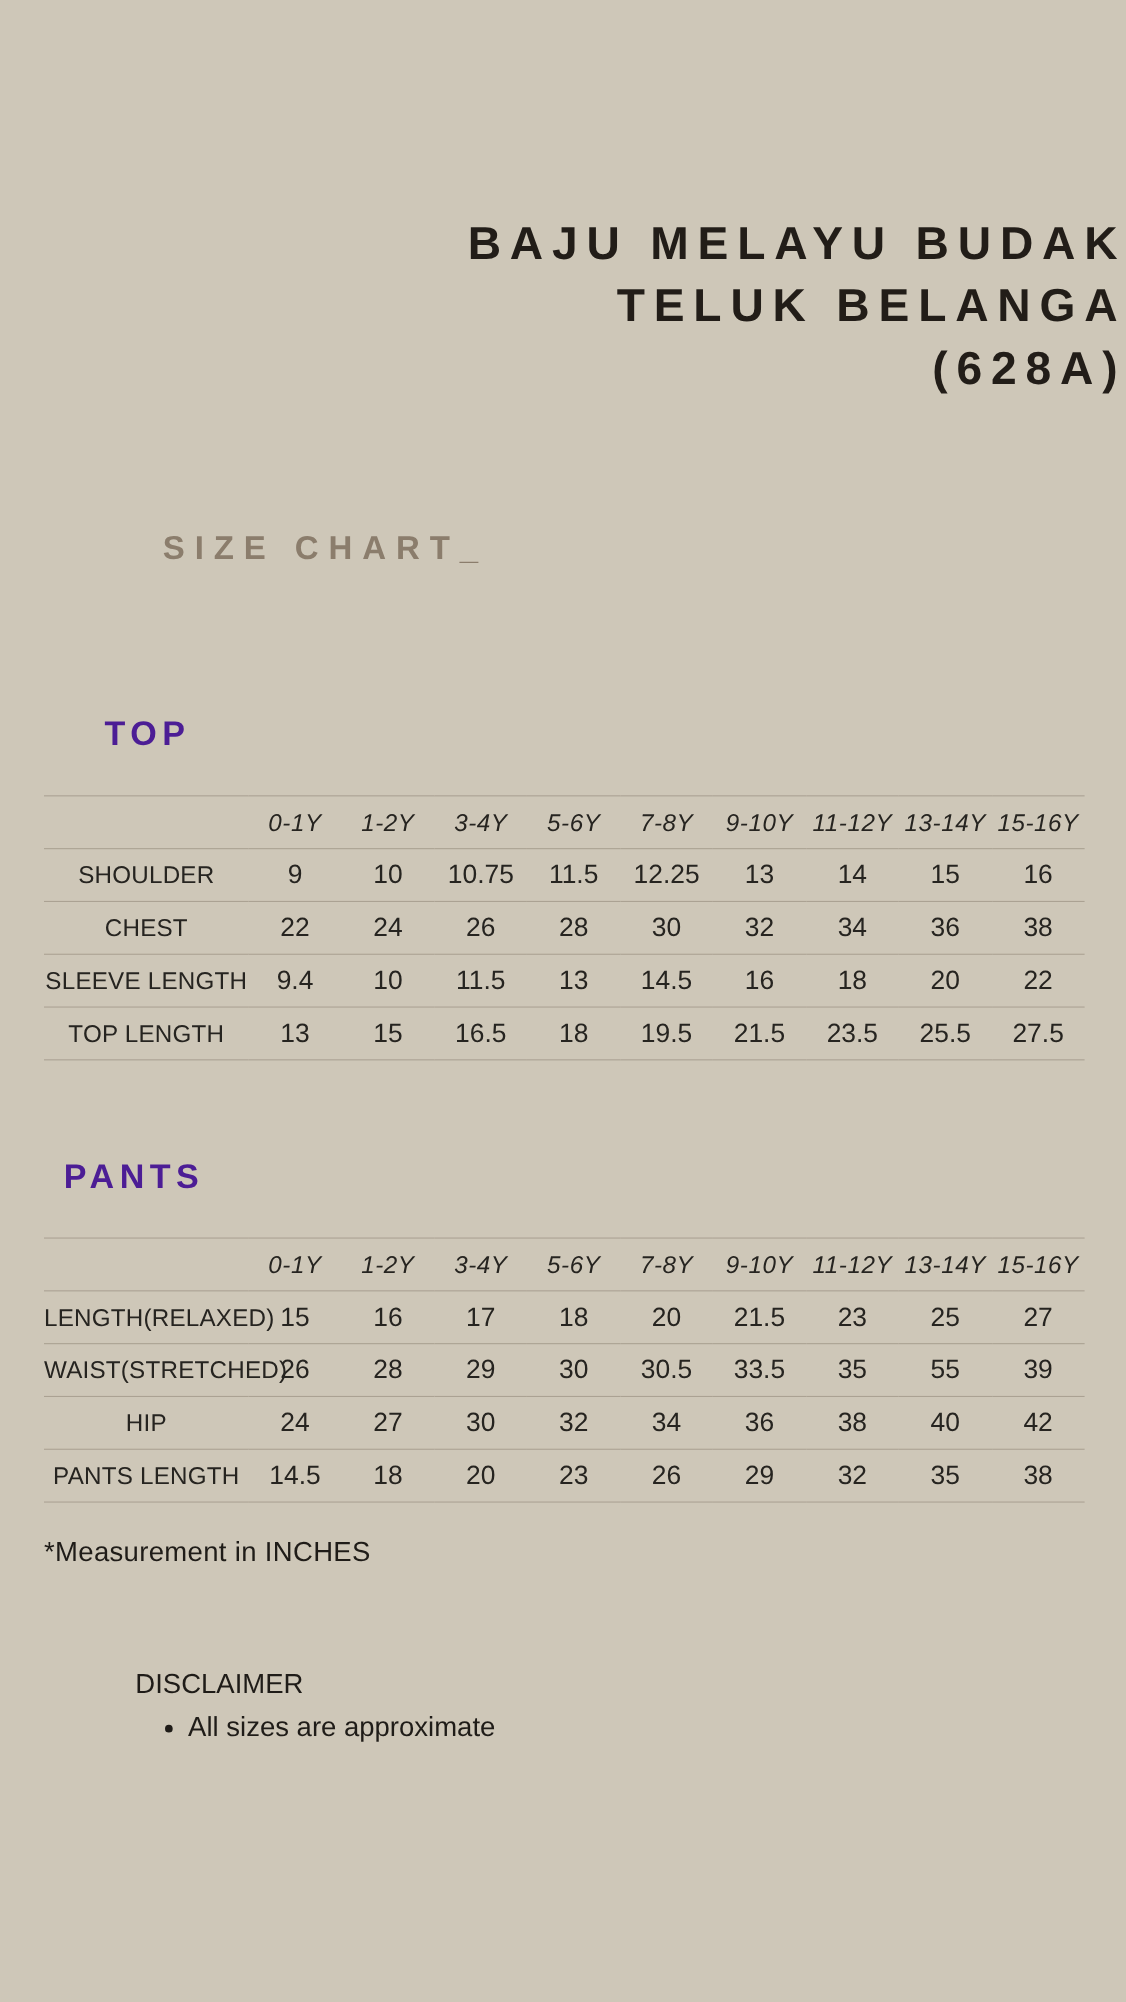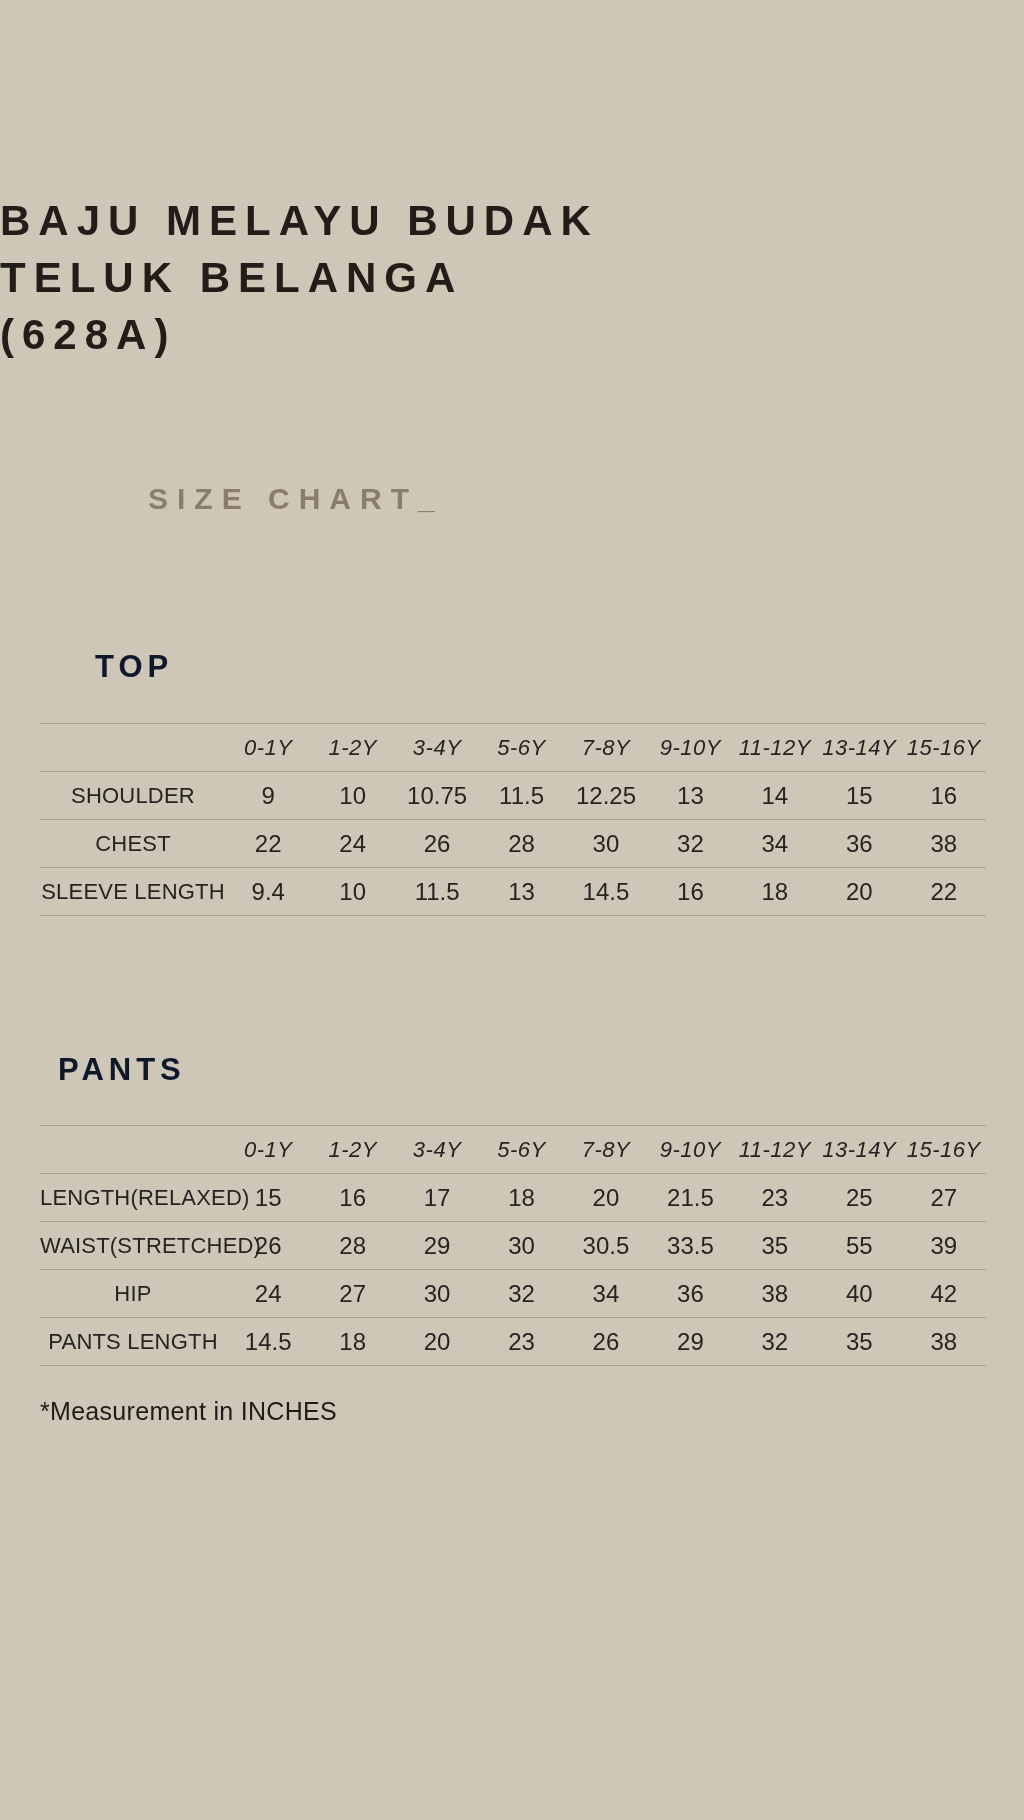--- a/index.html
+++ b/index.html
@@ -15,21 +15,21 @@
     position:relative;
     width:1024px;height:1820px;
     background:var(--bg);
     font-family:"Liberation Sans", sans-serif;
     color:var(--text);
     overflow:hidden;
     margin:0 auto;
   }
   .title{
     position:absolute;top:192px;left:0;width:100%;
-    text-align:left;
+    text-align:right;
     font-weight:bold;
     font-size:42px;
     line-height:57px;
     letter-spacing:8px;
     color:var(--title);
   }
   .section-label{
     position:absolute;top:482px;left:148px;
     font-weight:bold;
     font-size:30px;
@@ -38,21 +38,21 @@
   }
   .table-block{position:absolute;left:40px;width:946px;}
   .table-block.top{top:645px;}
   .table-block.pants{top:1048px;}
   .table-heading{
     margin:0;
     font-size:31px;
     font-weight:bold;
     letter-spacing:5px;
     line-height:44px;
-    color:#0f172a;
+    color:#4c1d95;
   }
   .table-block.top .table-heading{margin-left:55px;margin-bottom:34px;}
   .table-block.pants .table-heading{margin-left:18px;margin-bottom:33px;}
   table.size-table{
     width:100%;
     border-collapse:collapse;
     table-layout:fixed;
     color:#262420;
   }
   table.size-table tr{height:48px;}
@@ -137,20 +137,32 @@
             <td>9.4</td>
             <td>10</td>
             <td>11.5</td>
             <td>13</td>
             <td>14.5</td>
             <td>16</td>
             <td>18</td>
             <td>20</td>
             <td>22</td>
           </tr>
+          <tr>
+            <th class="label-col">TOP LENGTH</th>
+            <td>13</td>
+            <td>15</td>
+            <td>16.5</td>
+            <td>18</td>
+            <td>19.5</td>
+            <td>21.5</td>
+            <td>23.5</td>
+            <td>25.5</td>
+            <td>27.5</td>
+          </tr>
         </tbody>
       </table>
   </section>
 
   <section class="table-block pants">
     <h2 class="table-heading">PANTS</h2>
     <table class="size-table">
         <thead>
           <tr>
             <th class="label-col"></th>
@@ -213,14 +225,20 @@
             <td>32</td>
             <td>35</td>
             <td>38</td>
           </tr>
         </tbody>
       </table>
   </section>
 
   <div class="note">*Measurement in INCHES</div>
 
+  <div class="disclaimer">
+    <div class="disclaimer-heading">DISCLAIMER</div>
+    <ul>
+      <li>All sizes are approximate</li>
+    </ul>
+  </div>
 
 </div>
 
 </body></html>

